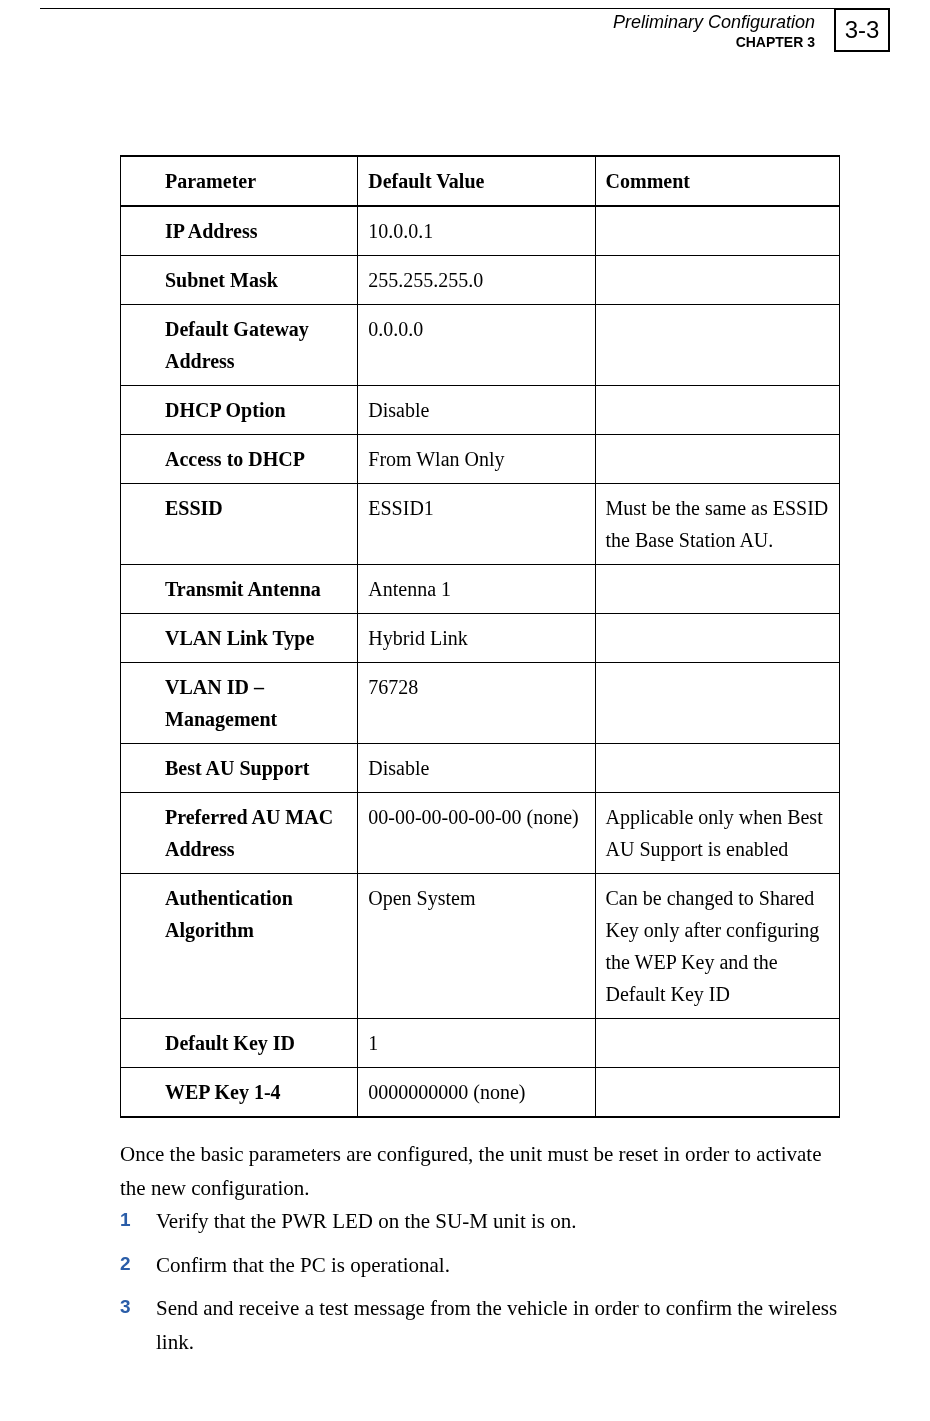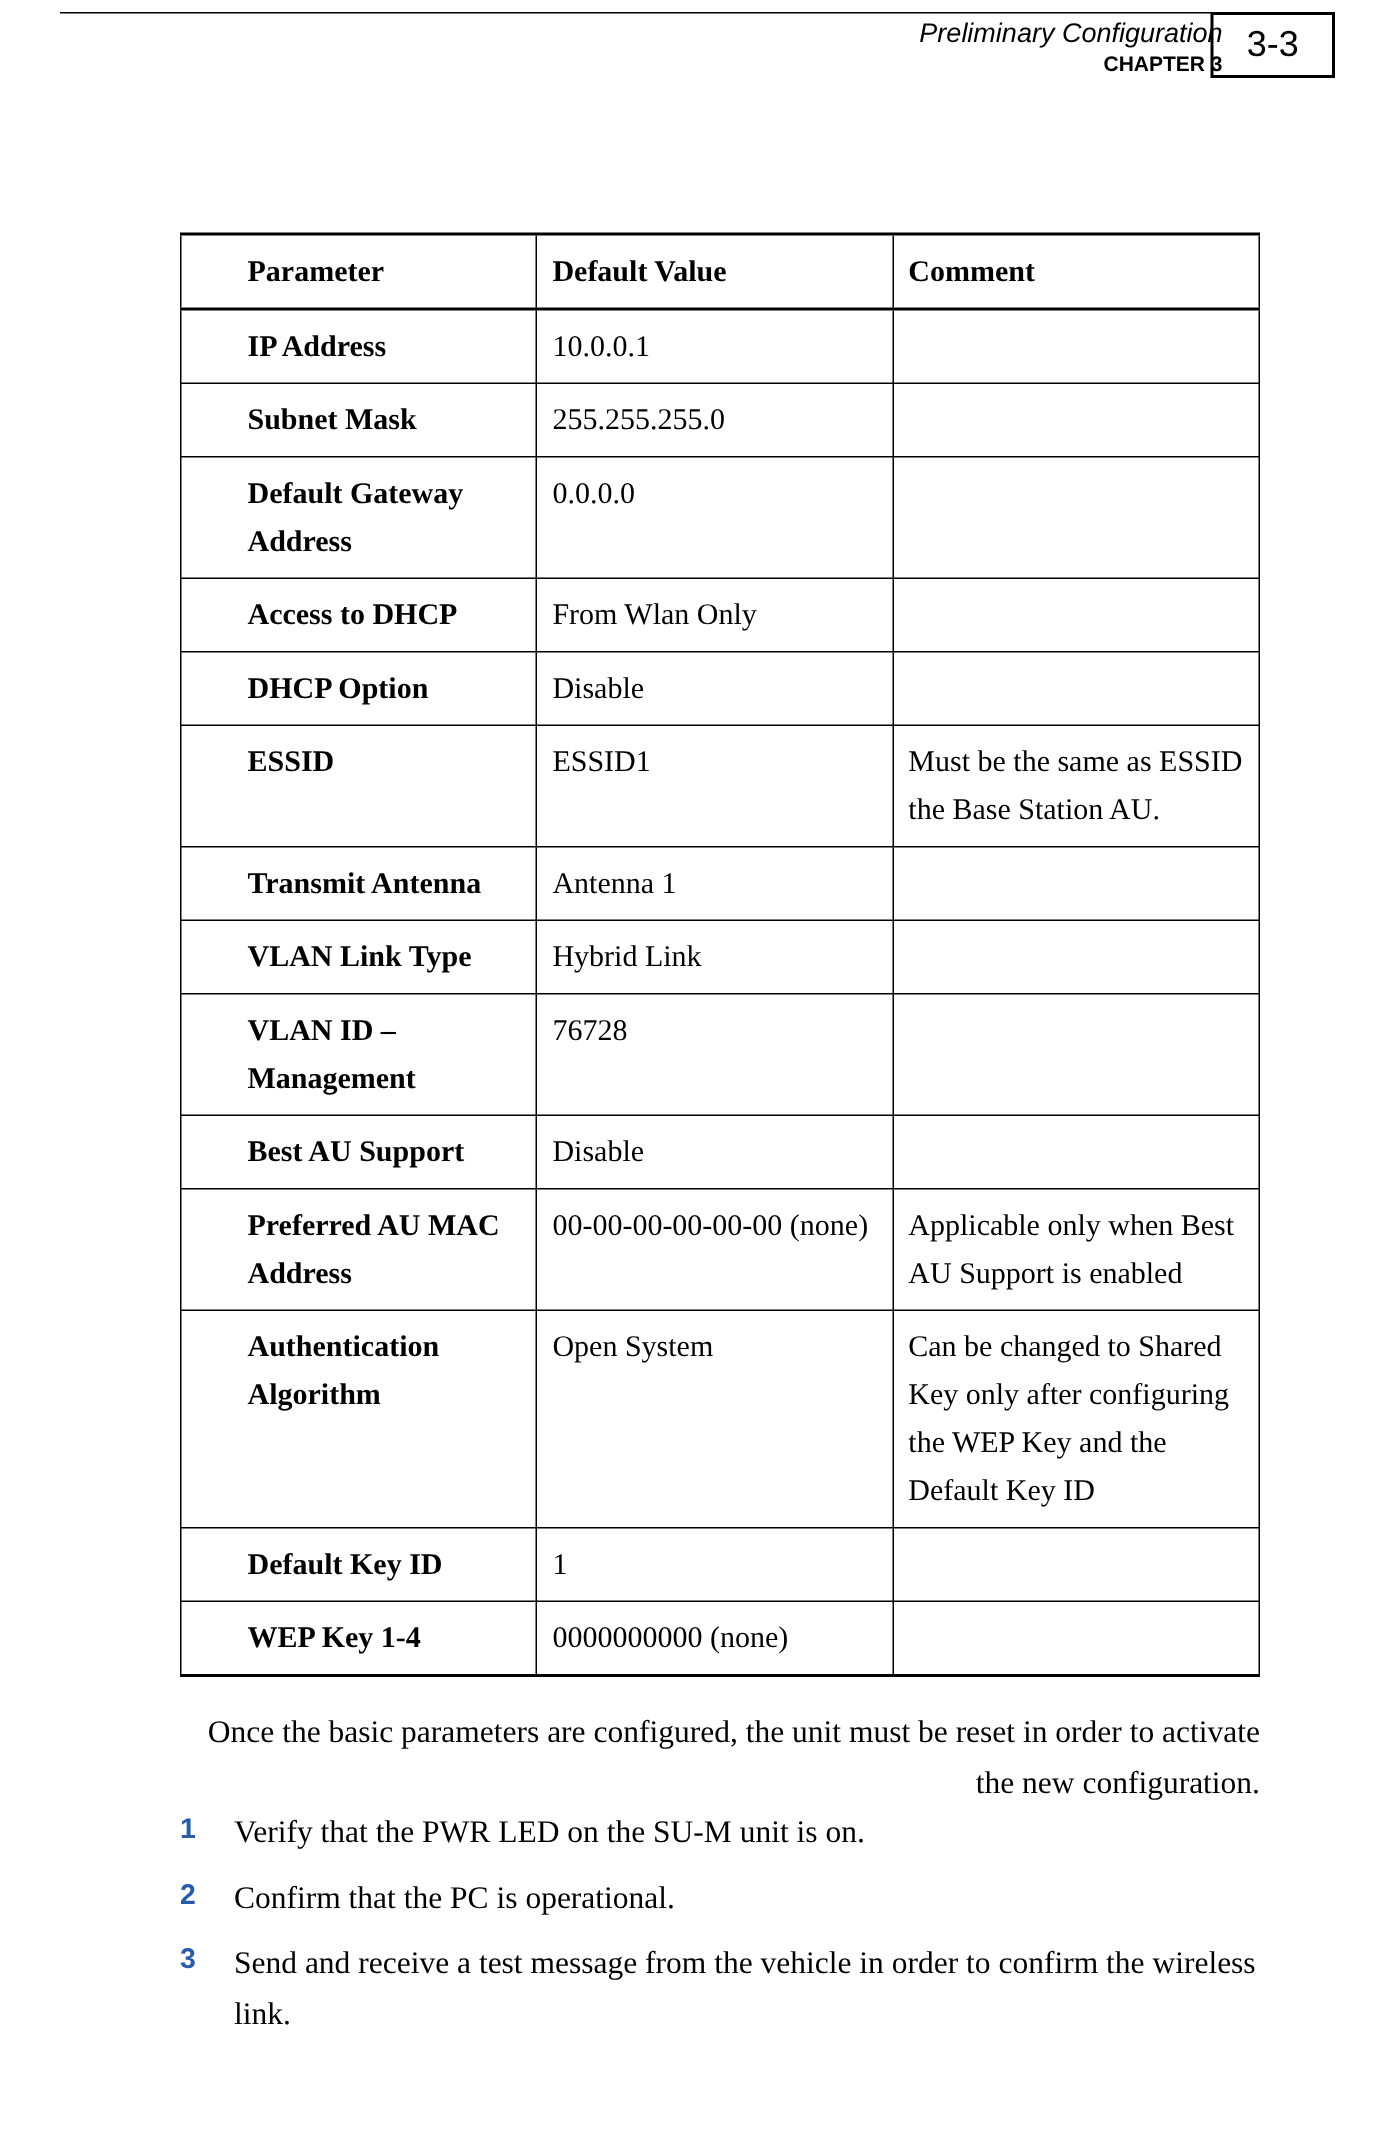--- a/index.html
+++ b/index.html
@@ -41,21 +41,21 @@
       right: 115px;
       top: 34px;
       font-weight: bold;
       font-size: 14px;
       font-family: Verdana, Arial, sans-serif;
     }
     .page-num-box {
       position: absolute;
       right: 40px;
       top: 8px;
-      width: 83px;
+      width: 56px;
       height: 44px;
       border: 2px solid #000;
       display: flex;
       align-items: center;
       justify-content: center;
       font-size: 24px;
       font-family: Verdana, Arial, sans-serif;
     }
     .content {
       padding: 100px 90px 0 120px;
@@ -82,21 +82,20 @@
       border-bottom: 2px solid #000;
     }
     .col1 { width: 33%; font-weight: bold; font-family: Georgia, serif; padding-left: 44px; }
     .col2 { width: 33%; }
     .col3 { width: 34%; }
     .body-text {
       font-size: 21px;
       line-height: 1.6;
       margin: 16px 0 0 0;
       font-family: Georgia, serif;
-      text-align: right;
     }
     .section-heading {
       font-family: Verdana, Arial, sans-serif;
       font-size: 42px;
       font-weight: normal;
       margin: 50px 0 18px -80px;
       letter-spacing: 1px;
     }
     .steps {
       list-style: none;
@@ -149,27 +148,27 @@
         <td class="col1">Subnet Mask</td>
         <td class="col2">255.255.255.0</td>
         <td class="col3"></td>
       </tr>
       <tr>
         <td class="col1">Default Gateway Address</td>
         <td class="col2">0.0.0.0</td>
         <td class="col3"></td>
       </tr>
       <tr>
+        <td class="col1">DHCP Option</td>
+        <td class="col2">Disable</td>
+        <td class="col3"></td>
+      </tr>
+      <tr>
         <td class="col1">Access to DHCP</td>
         <td class="col2">From Wlan Only</td>
-        <td class="col3"></td>
-      </tr>
-      <tr>
-        <td class="col1">DHCP Option</td>
-        <td class="col2">Disable</td>
         <td class="col3"></td>
       </tr>
       <tr>
         <td class="col1">ESSID</td>
         <td class="col2">ESSID1</td>
         <td class="col3">Must be the same as ESSID the Base Station AU.</td>
       </tr>
       <tr>
         <td class="col1">Transmit Antenna</td>
         <td class="col2">Antenna 1</td>

